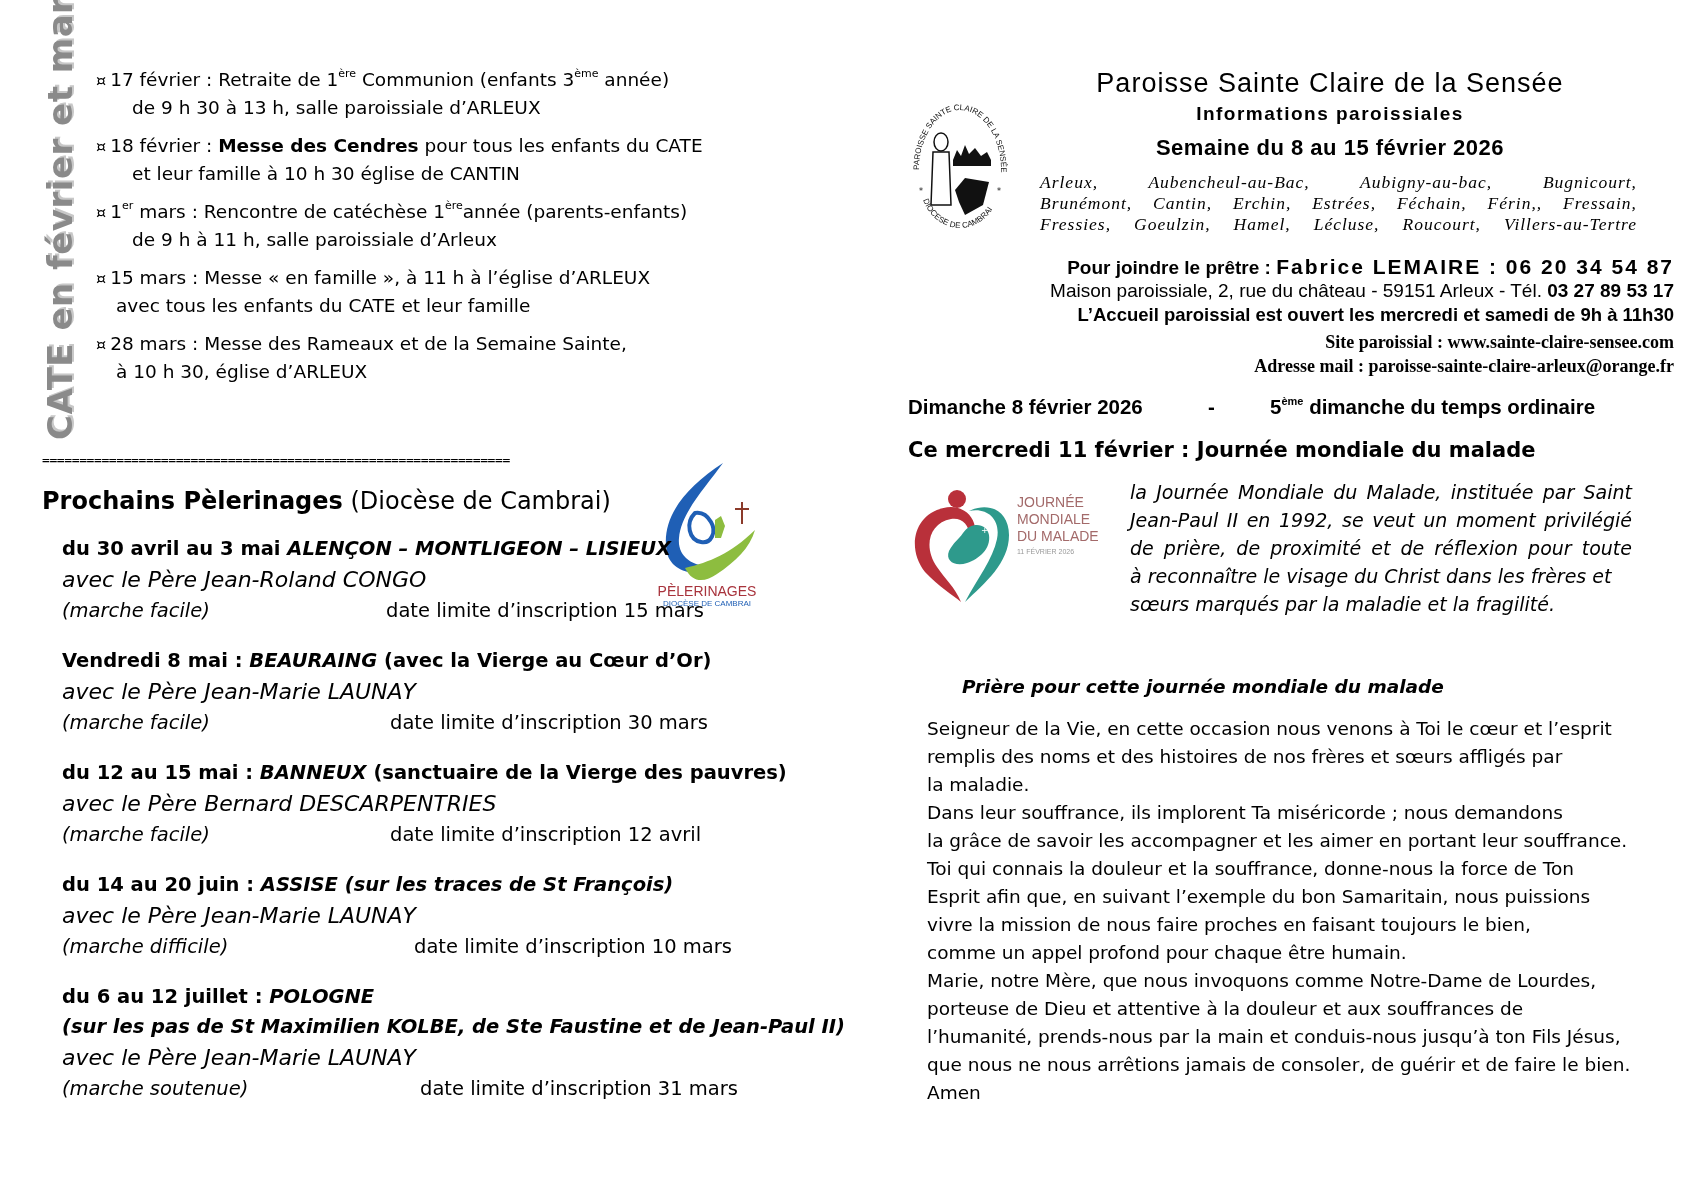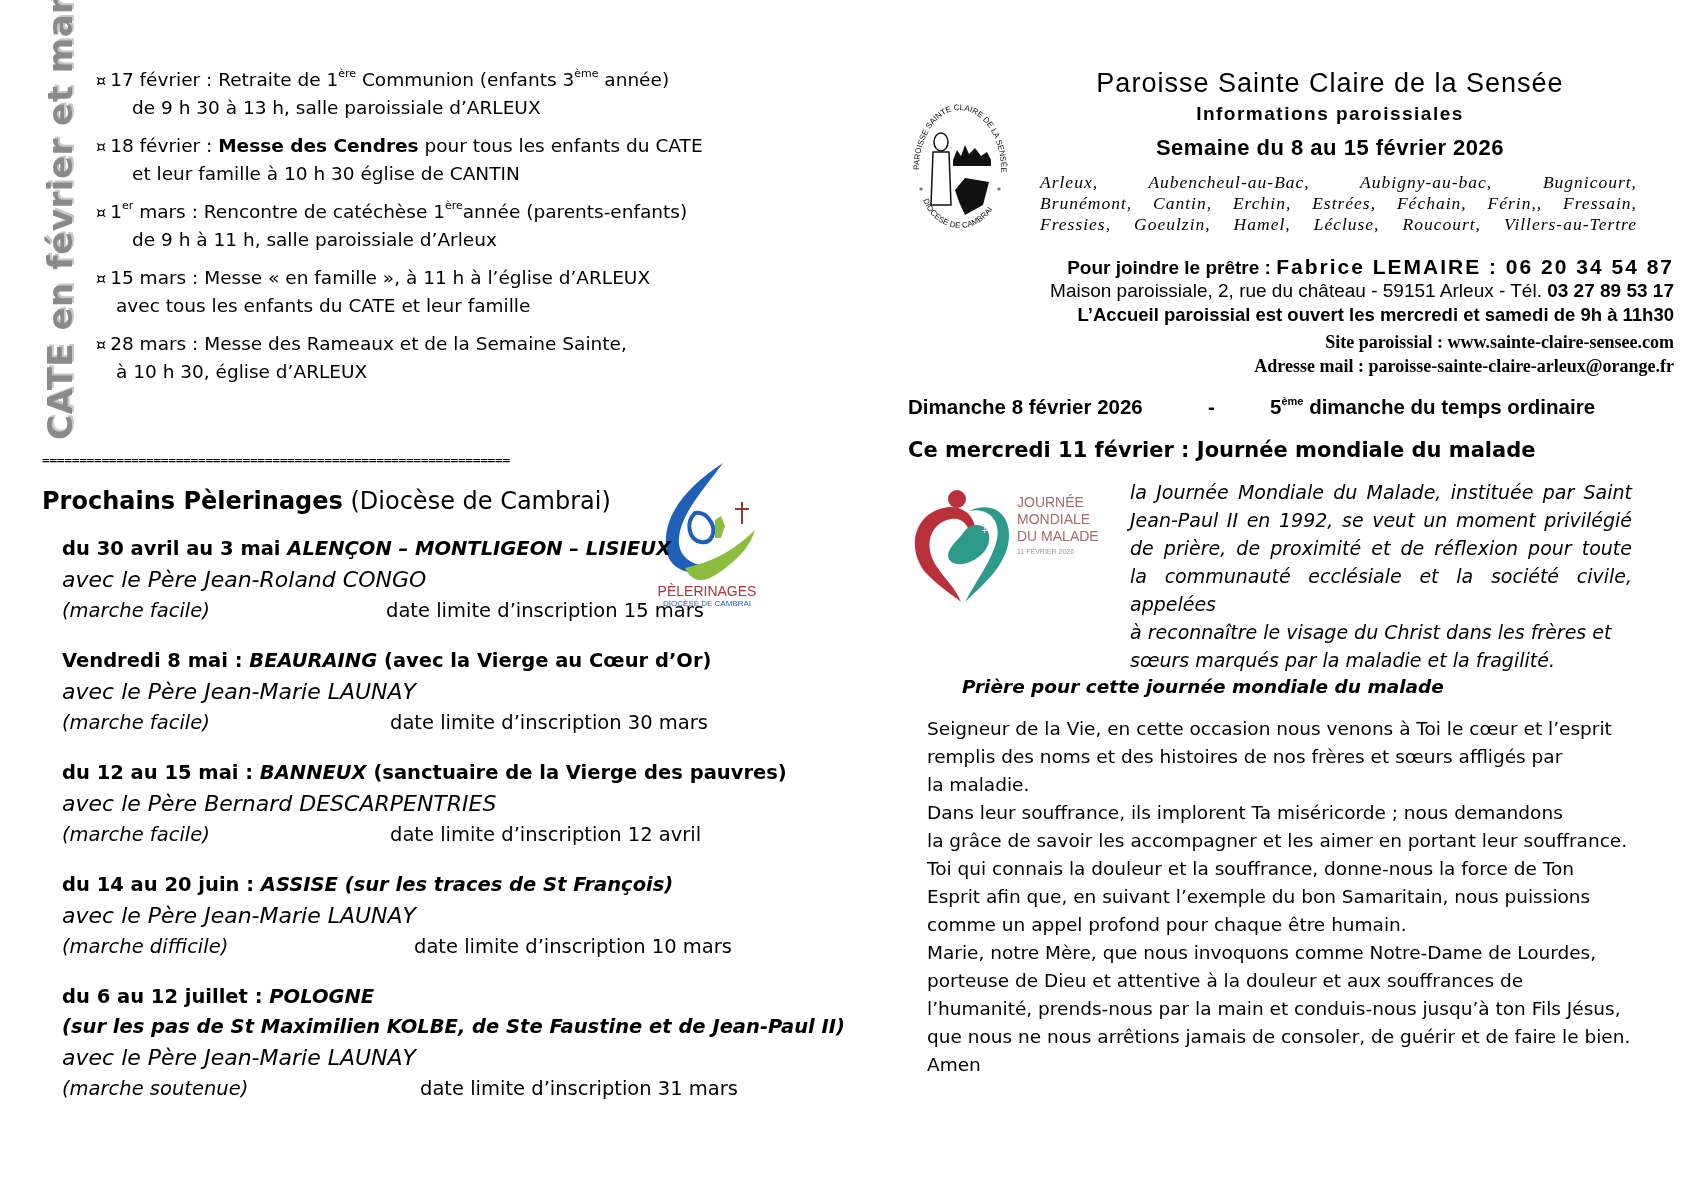--- a/index.html
+++ b/index.html
@@ -198,34 +198,34 @@
   <text x="112" y="20" font-size="14" fill="#a36a6a" font-family="Liberation Sans, sans-serif">JOURNÉE</text>
   <text x="112" y="37" font-size="14" fill="#a36a6a" font-family="Liberation Sans, sans-serif">MONDIALE</text>
   <text x="112" y="54" font-size="14" fill="#a36a6a" font-family="Liberation Sans, sans-serif">DU MALADE</text>
   <text x="112" y="67" font-size="7" fill="#999" font-family="Liberation Sans, sans-serif">11 FÉVRIER 2026</text>
 </svg>
 
 <div class="malade-text">
   <span class="j">la Journée Mondiale du Malade, instituée par Saint</span>
   <span class="j">Jean-Paul II en 1992, se veut un moment privilégié</span>
   <span class="j">de prière, de proximité et de réflexion pour toute</span>
-  <span class="j">la communauté ecclésiale et la société civile, appelées</span>
   <span>à reconnaître le visage du Christ dans les frères et</span>
   <span>sœurs marqués par la maladie et la fragilité.</span>
 </div>
 
 <div class="prayer-title">Prière pour cette journée mondiale du malade</div>
 
 <div class="prayer">
   <span>Seigneur de la Vie, en cette occasion nous venons à Toi le cœur et l’esprit</span>
   <span>remplis des noms et des histoires de nos frères et sœurs affligés par</span>
   <span>la maladie.</span>
   <span>Dans leur souffrance, ils implorent Ta miséricorde ;  nous demandons</span>
   <span>la grâce de savoir les accompagner et les aimer en portant leur souffrance.</span>
   <span>Toi qui connais la douleur et la souffrance, donne-nous la force de Ton</span>
   <span>Esprit afin que,  en suivant l’exemple du bon Samaritain, nous puissions</span>
+  <span>vivre la mission de nous faire proches en faisant toujours le bien,</span>
   <span>comme un appel profond pour chaque être humain.</span>
   <span>Marie, notre Mère, que nous invoquons comme Notre-Dame de Lourdes,</span>
   <span>porteuse de Dieu et attentive à la douleur et aux souffrances de</span>
   <span>l’humanité, prends-nous par la main et conduis-nous jusqu’à ton Fils Jésus,</span>
   <span>que nous ne nous arrêtions jamais de consoler, de guérir et de faire le bien.</span>
   <span>Amen</span>
 </div>
 
 </body></html>

